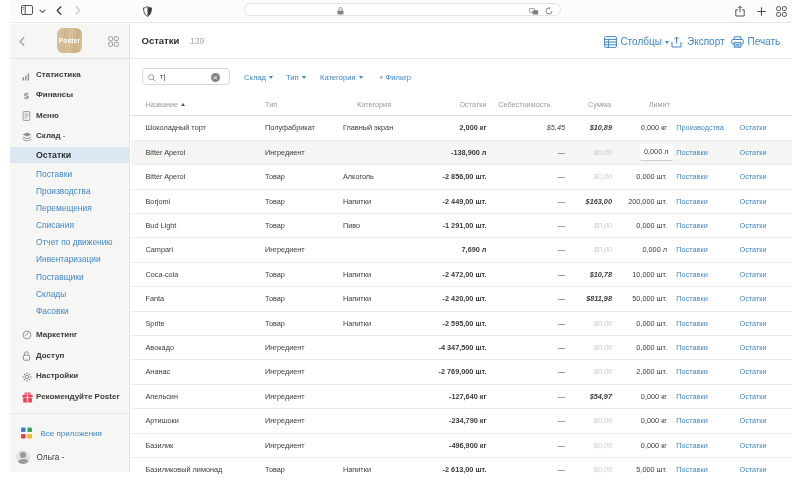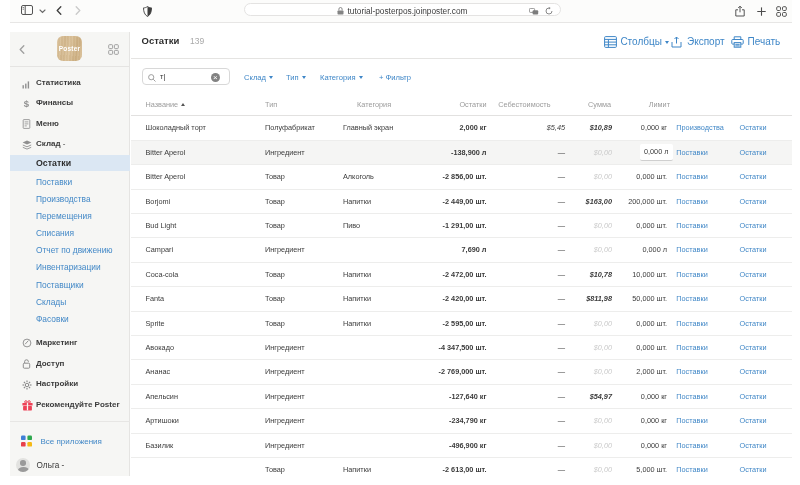--- a/index.html
+++ b/index.html
@@ -5,21 +5,21 @@
 html,body { width:800px; height:485px; background:#fff; font-family:"Liberation Sans", sans-serif; overflow:hidden; }
 #win { position:absolute; left:10px; top:0; width:782px; height:476px; background:#fff; overflow:hidden; }
 
 
 #tbar { position:absolute; left:0; top:0; width:782px; height:23px; background:#fcfcfb; border-bottom:1px solid #e7e6e5; }
 #tbar > svg { position:absolute; }
 #urlfield { position:absolute; left:234px; top:3px; width:317px; height:13px; background:#fff; border:1px solid #e4e3e2; border-radius:7px; }
 #urltext { position:absolute; left:0; right:0; top:1.5px; text-align:center; font-size:8.3px; text-indent:10px; color:#3c3c3c; }
 
 
-#sidebar { position:absolute; left:0; top:24px; width:120px; height:448px; background:#f6f6f4; border-right:1px solid #e5e4e2;margin-top:8px; }
+#sidebar { position:absolute; left:0; top:24px; width:120px; height:448px; background:#f6f6f4; border-right:1px solid #e5e4e2; }
 #sidehead { position:absolute; left:0; top:0; width:120px; height:35px; border-bottom:1px solid #e5e4e2; }
 #slogo { position:absolute; left:47px; top:4px; width:25px; height:25px; border-radius:6px; background:repeating-linear-gradient(93deg, rgba(255,255,255,0.07) 0 1.5px, rgba(120,80,30,0.04) 1.5px 3px),linear-gradient(100deg,#dcc49e 0%,#d3b88e 30%,#dbc29a 50%,#cdb083 75%,#d8bd94 100%); color:#fff; font-size:6.5px; font-weight:bold; text-align:center; line-height:25px; letter-spacing:0.2px; }
 .sitem { position:absolute; left:26px; height:17px; line-height:17px; font-size:8px; white-space:nowrap; }
 .sitem.main { color:#3b3b3b; font-weight:bold; }
 .sitem.sub { color:#4288c7; font-size:8.4px; }
 .dsh { font-weight:normal; color:#3b3b3b; }
 .sic { position:absolute; left:-14px; top:3.5px; width:10px; height:10px; }
 #selitem { position:absolute; left:0; top:146.6px; width:120px; height:16px; background:#dbe7f3; }
 #seltext { position:absolute; left:26px; top:146.6px; height:16px; line-height:16px; font-size:8.8px; font-weight:bold; color:#2e2e2e; }
 #sep { position:absolute; left:0; top:413px; width:120px; border-top:1px solid #e7e6e4; }
@@ -86,21 +86,20 @@
       </svg>
     <svg style="left:133px;top:6px" width="9" height="11" viewBox="0 0 9 11">
         <path d="M4.5 0.5 C5.8 1.5 7.2 1.9 8.5 1.9 C8.5 5.5 7.5 8.8 4.5 10.5 C1.5 8.8 0.5 5.5 0.5 1.9 C1.8 1.9 3.2 1.5 4.5 0.5 Z" fill="none" stroke="#3e3e3e" stroke-width="0.9"></path>
         <path d="M4.5 0.5 C5.8 1.5 7.2 1.9 8.5 1.9 C8.5 5.5 7.5 8.8 4.5 10.5 L4.5 0.5 Z" fill="#3e3e3e"></path>
       </svg>
     <div id="urlfield">
       <svg style="left:92px;top:3px;position:absolute" width="7" height="8" viewBox="0 0 7 8">
           <rect x="0.5" y="3.4" width="6" height="4.1" rx="0.8" fill="#848484"></rect>
           <path d="M1.9 3.4 V2.1 a1.6 1.6 0 0 1 3.2 0 V3.4" fill="none" stroke="#848484" stroke-width="0.95"></path>
         </svg>
-      <div id="urltext">tutorial-posterpos.joinposter.com</div>
       <svg style="right:21px;top:3.5px;position:absolute" width="10" height="7" viewBox="0 0 10 7">
           <rect x="0.4" y="0.4" width="5.2" height="4" rx="1" fill="none" stroke="#7c7c7c" stroke-width="0.8"></rect>
           <rect x="3.6" y="2.3" width="5.6" height="4.3" rx="1" fill="#7c7c7c"></rect>
         </svg>
       <svg style="right:7px;top:2.5px;position:absolute" width="8" height="8" viewBox="0 0 8 8">
           <path d="M7 4 A3 3 0 1 1 4 1" fill="none" stroke="#7c7c7c" stroke-width="0.9"></path>
           <path d="M3.9 0 L5.7 1.1 L3.9 2.4 Z" fill="#7c7c7c"></path>
         </svg>
     </div>
     <svg style="left:725px;top:4.5px" width="10" height="12" viewBox="0 0 10 12">
@@ -431,20 +430,21 @@
     <div class="ct">Ингредиент</div>
     <div class="cc"></div>
     <div class="cq">-496,900 кг</div>
     <div class="cs">—</div>
     <div class="sum gray-val">$0,00</div>
     <div class="lim">0,000 кг</div>
     <div class="l1">Поставки</div>
     <div class="l2">Остатки</div>
   </div>
   <div class="row" style="top:434.0px">
+    <div class="cn">Базиликовый лимонад</div>
     <div class="ct">Товар</div>
     <div class="cc">Напитки</div>
     <div class="cq">-2 613,00 шт.</div>
     <div class="cs">—</div>
     <div class="sum gray-val">$0,00</div>
     <div class="lim">5,000 шт.</div>
     <div class="l1">Поставки</div>
     <div class="l2">Остатки</div>
   </div>
     </div>

